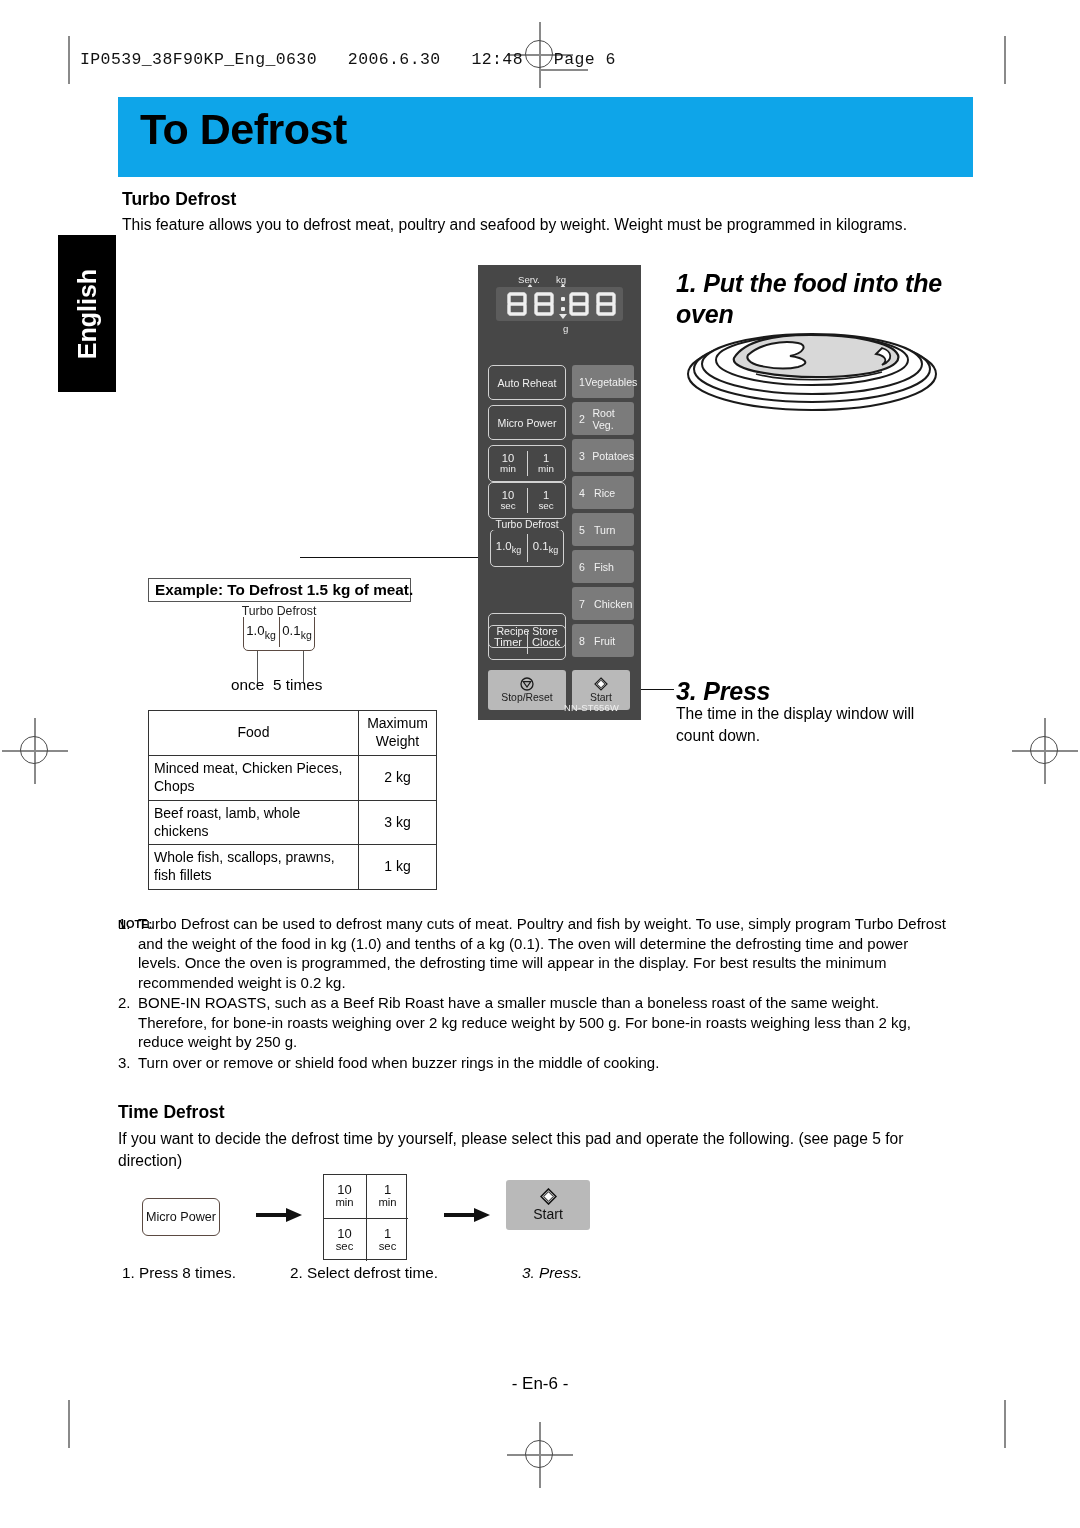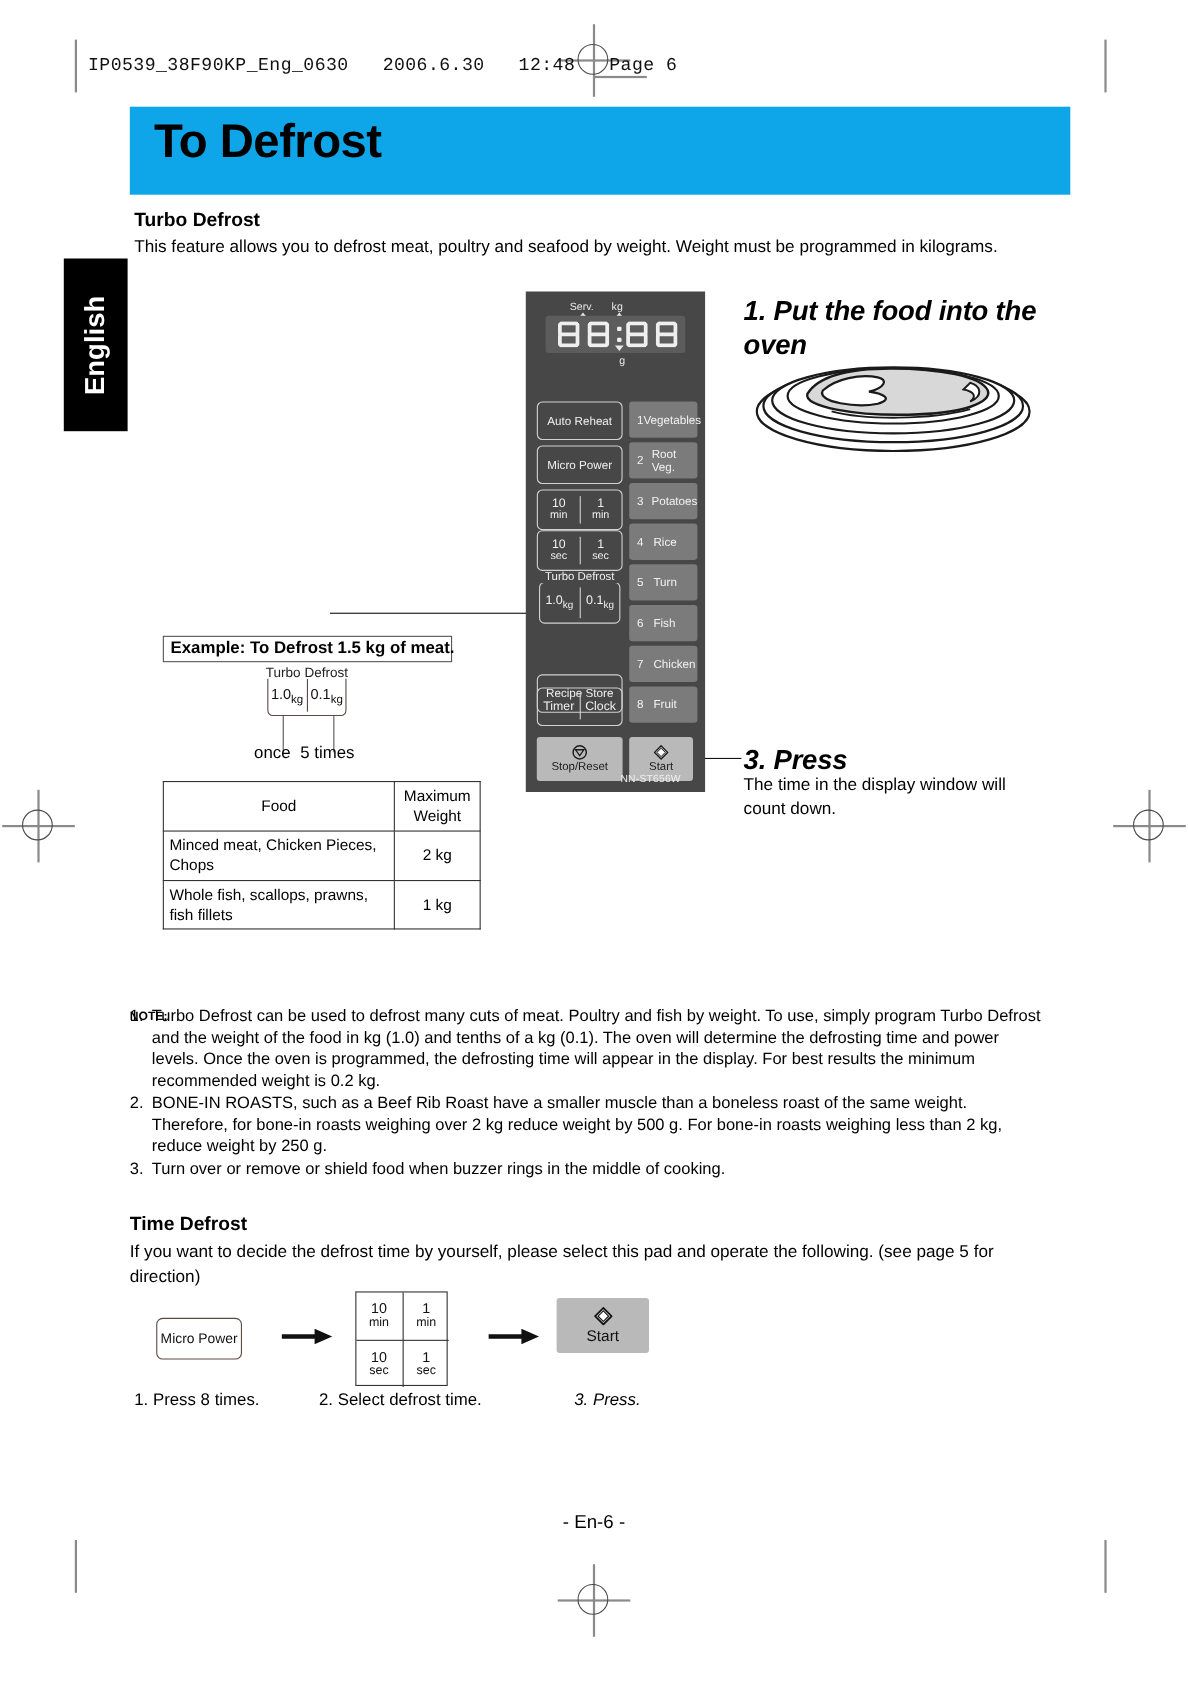--- a/index.html
+++ b/index.html
@@ -325,20 +325,24 @@
     <tbody>
         <tr>
       <td class="hd">Food</td>
       <td class="hd w">Maximum Weight</td>
     </tr>
     <tr>
       <td>Minced meat, Chicken Pieces, Chops</td>
       <td class="w">2 kg</td>
     </tr>
     <tr>
+      <td>Beef roast, lamb, whole chickens</td>
+      <td class="w">3 kg</td>
+    </tr>
+    <tr>
       <td>Whole fish, scallops, prawns, fish fillets</td>
       <td class="w">1 kg</td>
     </tr>
   </tbody>
     </table>
 
   <div class="lead lead-3"></div>
   <div class="stepH step3">3. Press</div>
   <div class="p step3p">The time in the display window will count down.</div>
 

